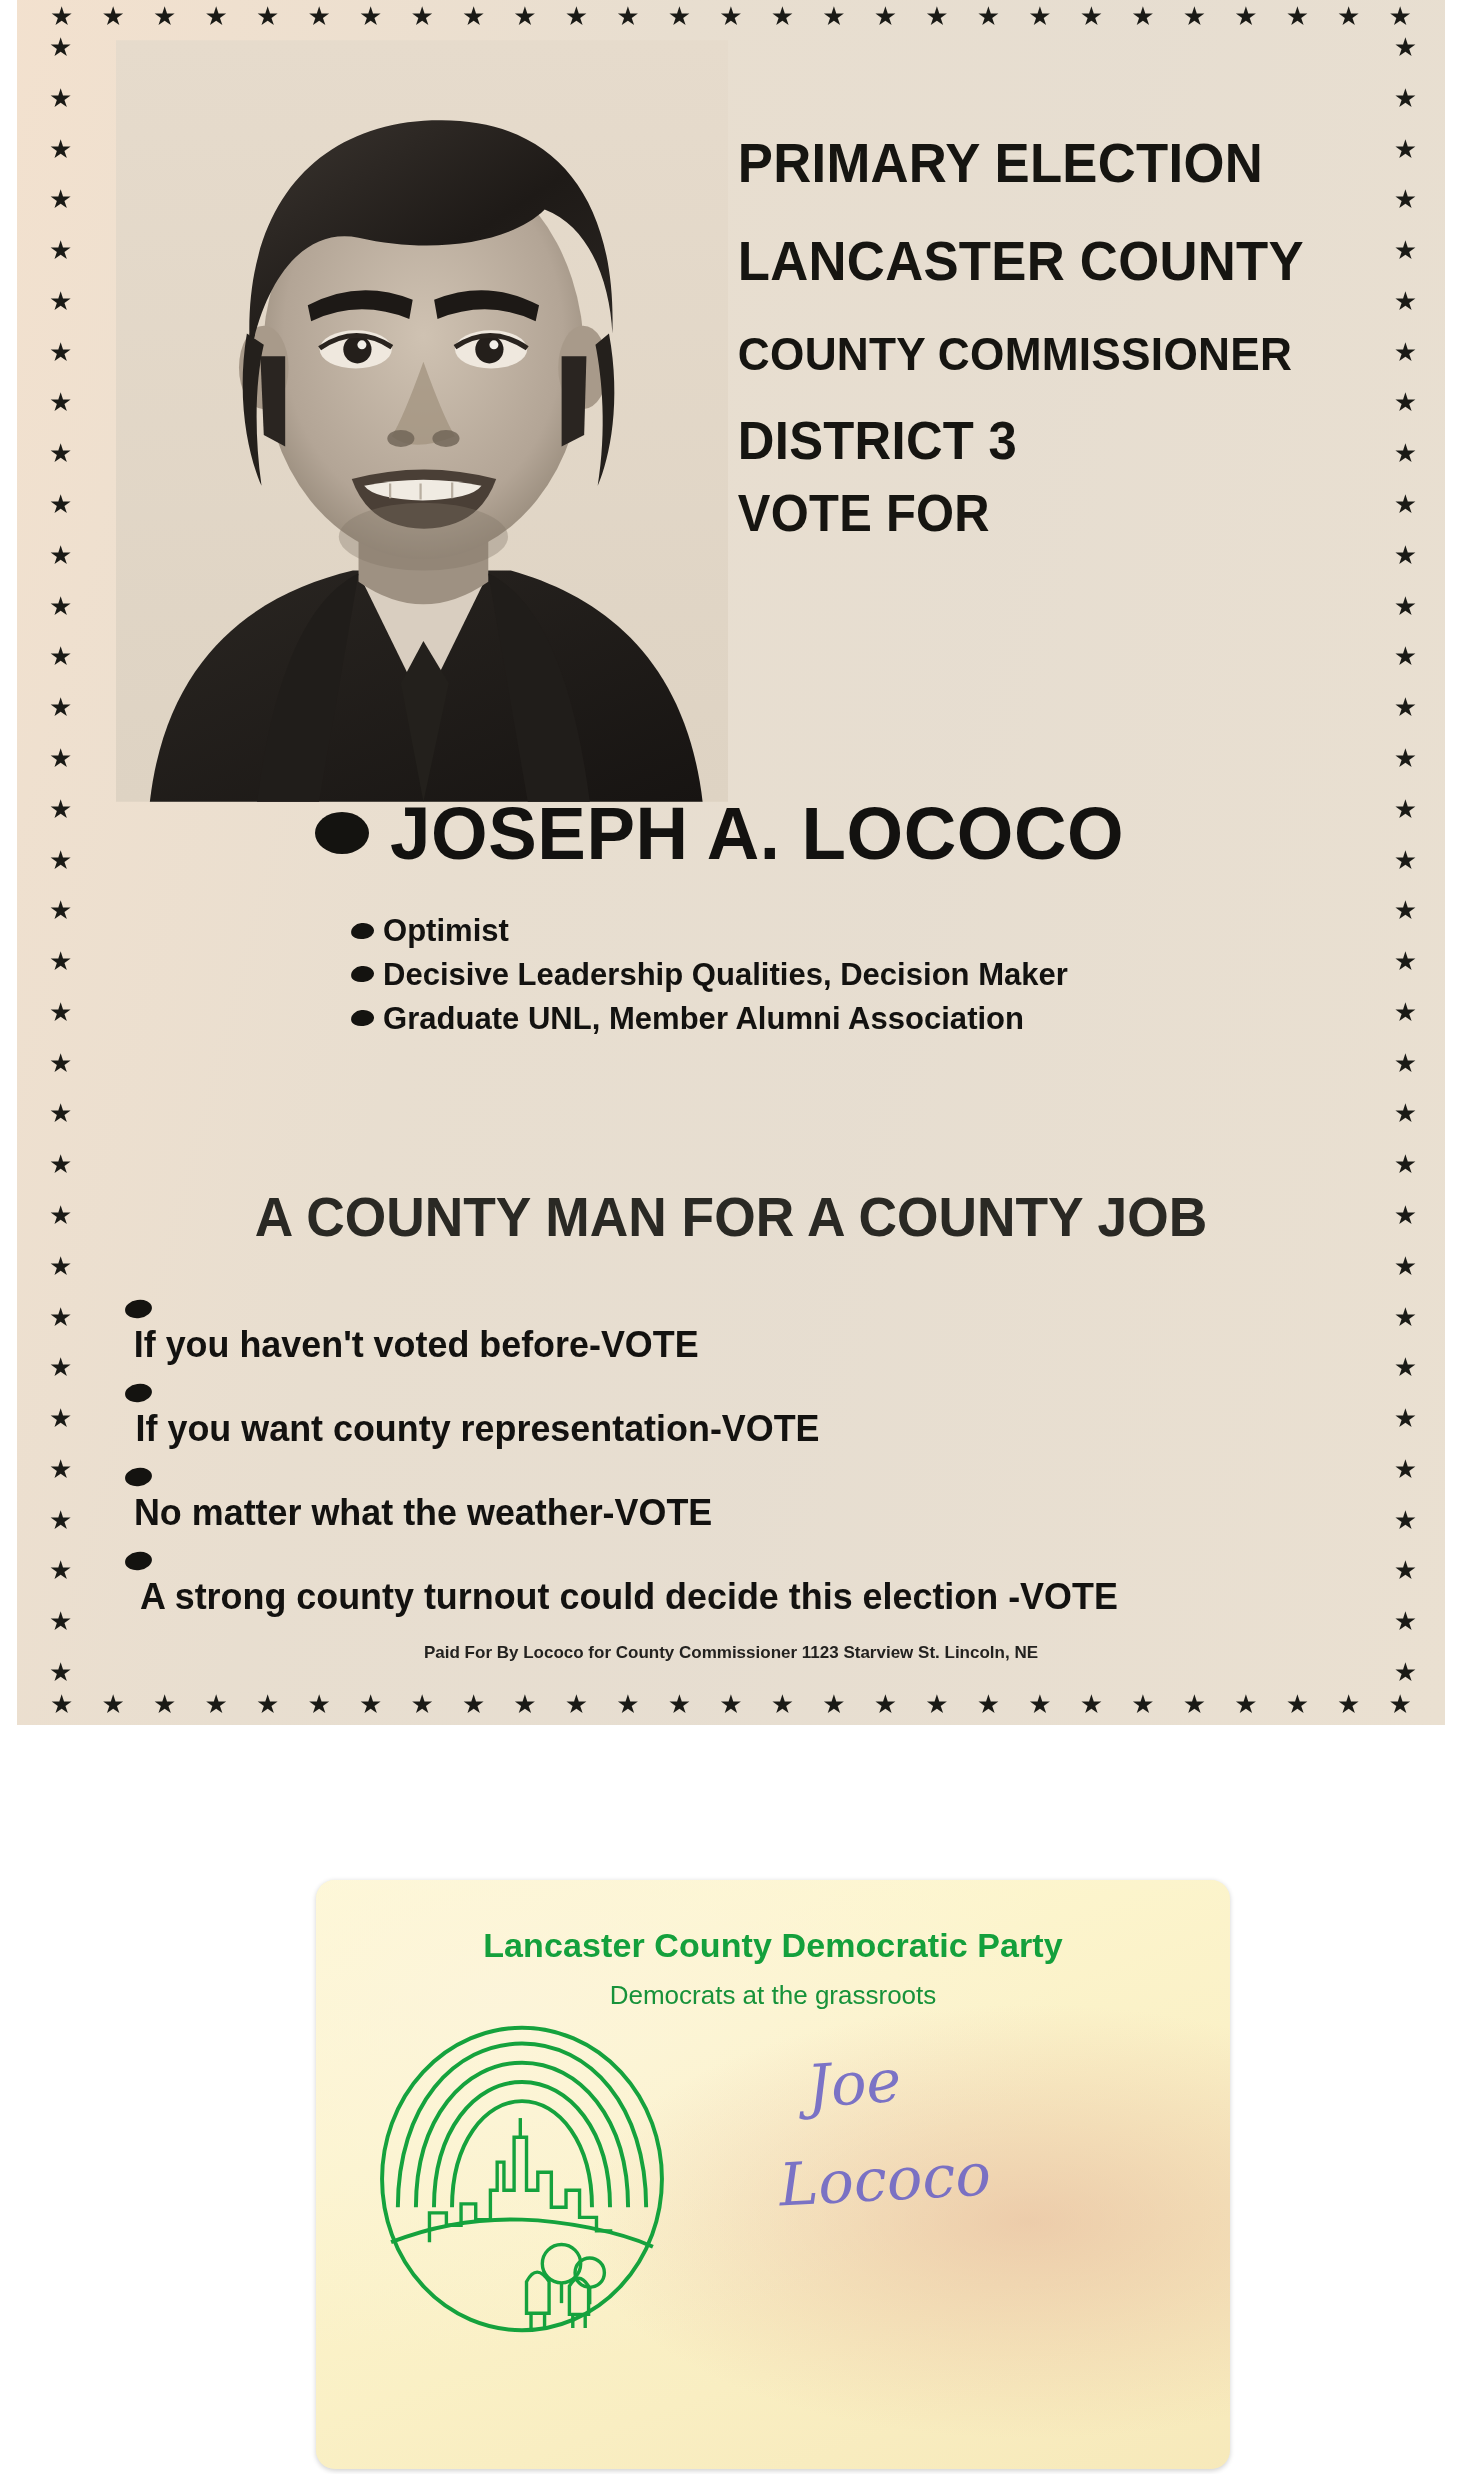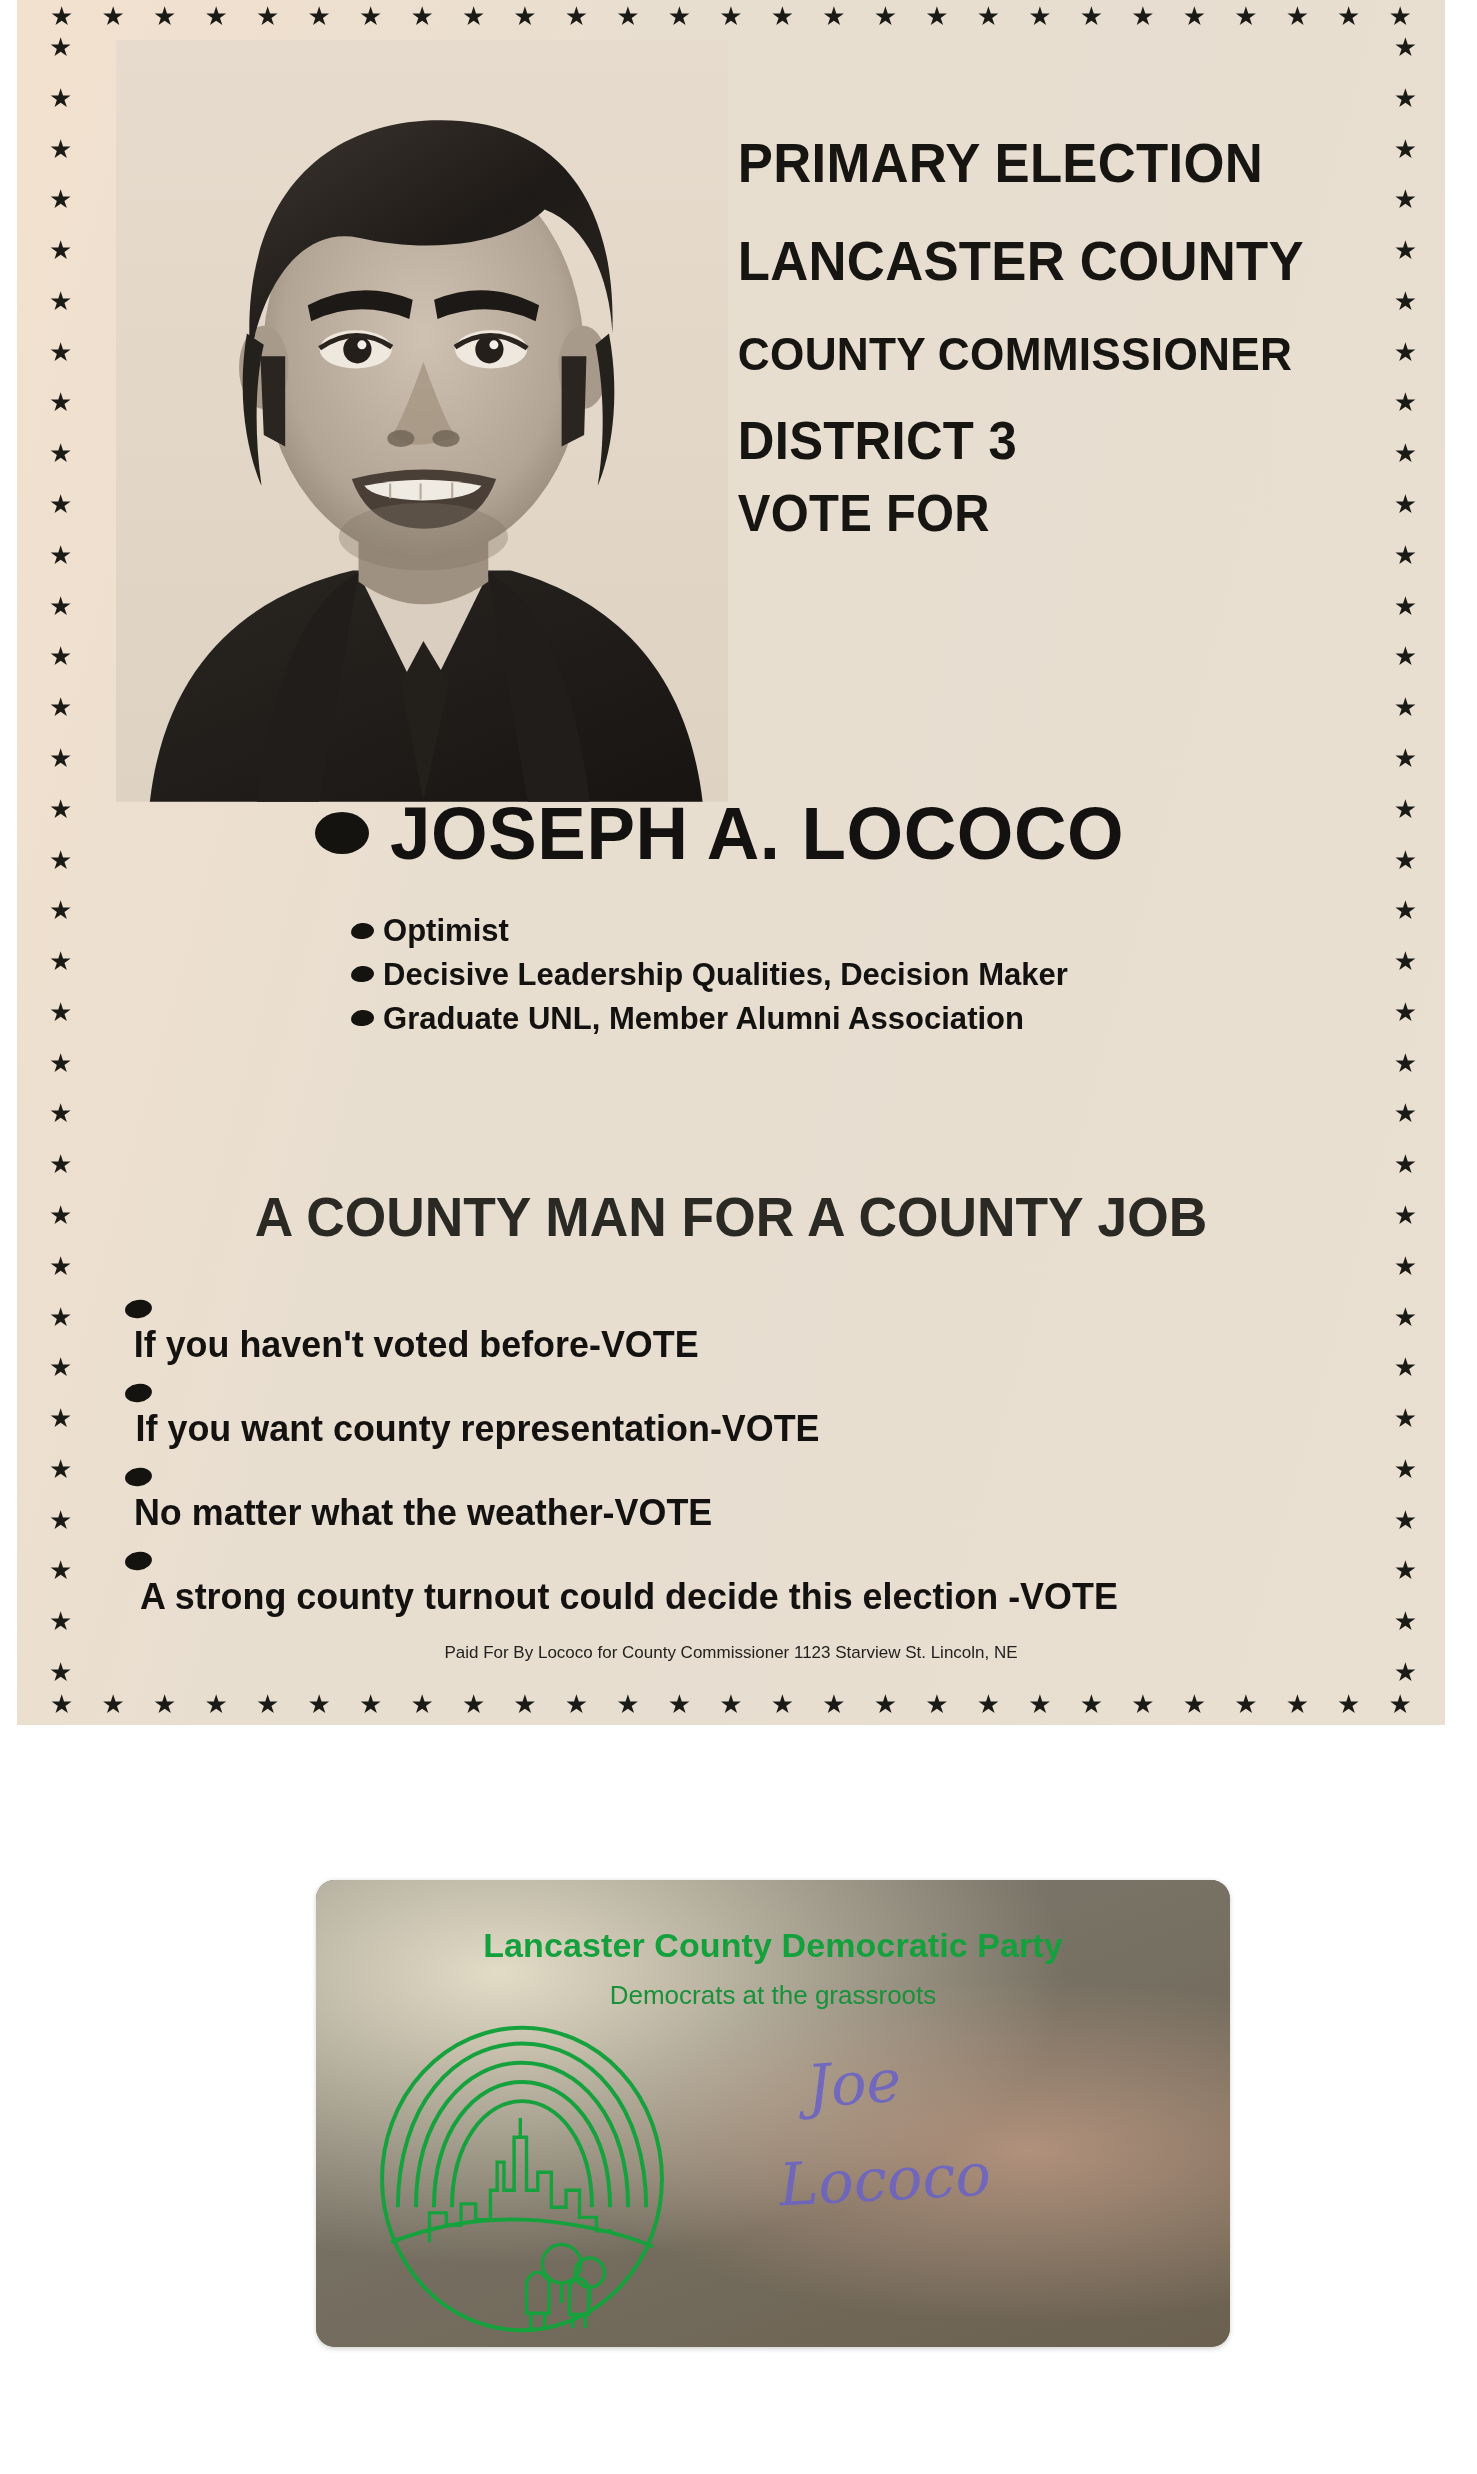--- a/index.html
+++ b/index.html
@@ -196,32 +196,32 @@
     transform: scaleX(0.97);
   }
 
   
   #paid-for {
     position: absolute;
     left: 0; right: 0;
     bottom: 62px;
     text-align: center;
     font-size: 17px;
-    font-weight: normal;
+    font-weight: bold;
     color: #232220;
   }
 
   
   #card {
     position: absolute;
     left: 316px;
     top: 1880px;
     width: 914px;
-    height: 467px;
-    background: #000000;
+    height: 589px;
+    background: #fef9c3;
     border-radius: 19px;
     box-shadow: 0 1.1px 5.6px rgba(0,0,0,0.18);
     overflow: hidden;
   }
   #card .card-tint {
     position: absolute;
     inset: 0;
     background:
       radial-gradient(ellipse at 78% 58%, rgba(226,176,150,0.55) 0%, rgba(226,176,150,0.0) 45%),
       radial-gradient(ellipse at 20% 20%, rgba(252,244,220,0.8) 0%, rgba(252,244,220,0.0) 55%),

